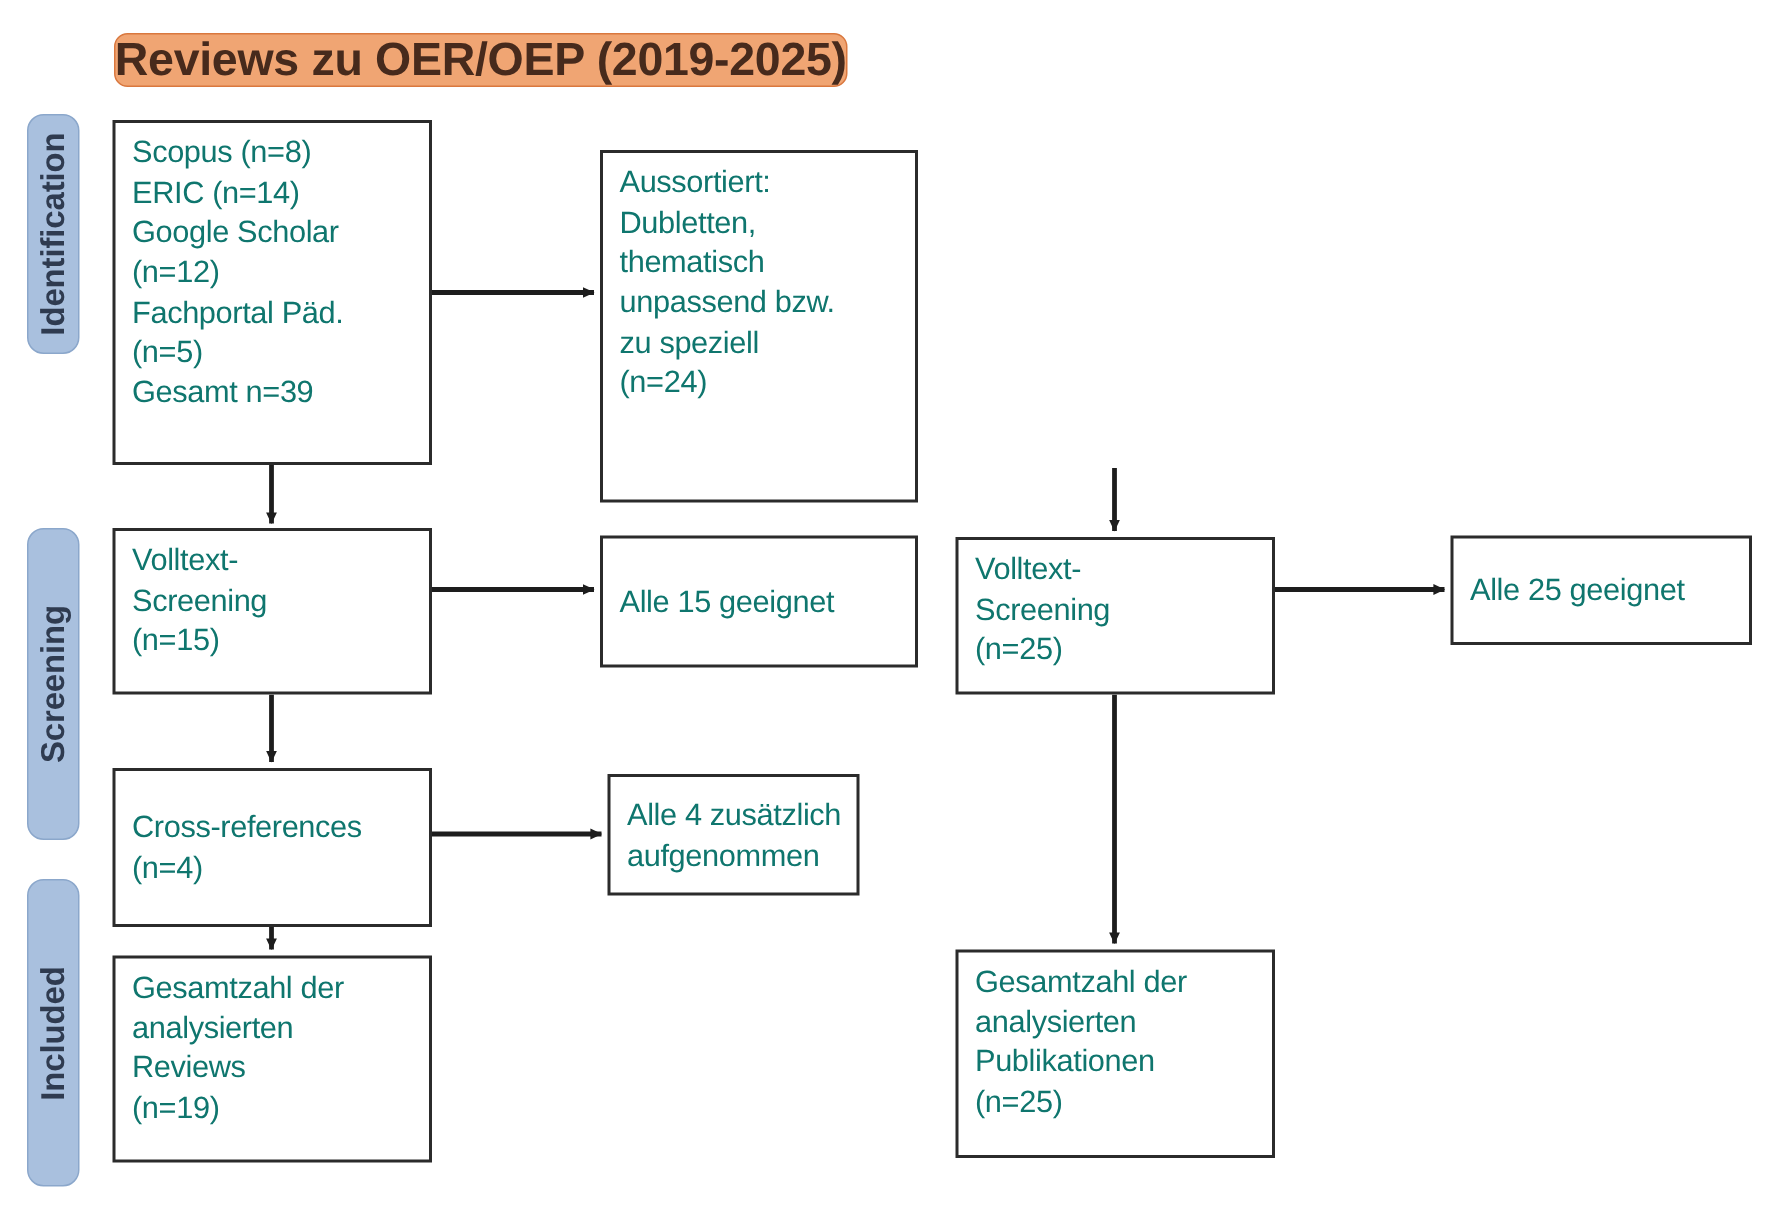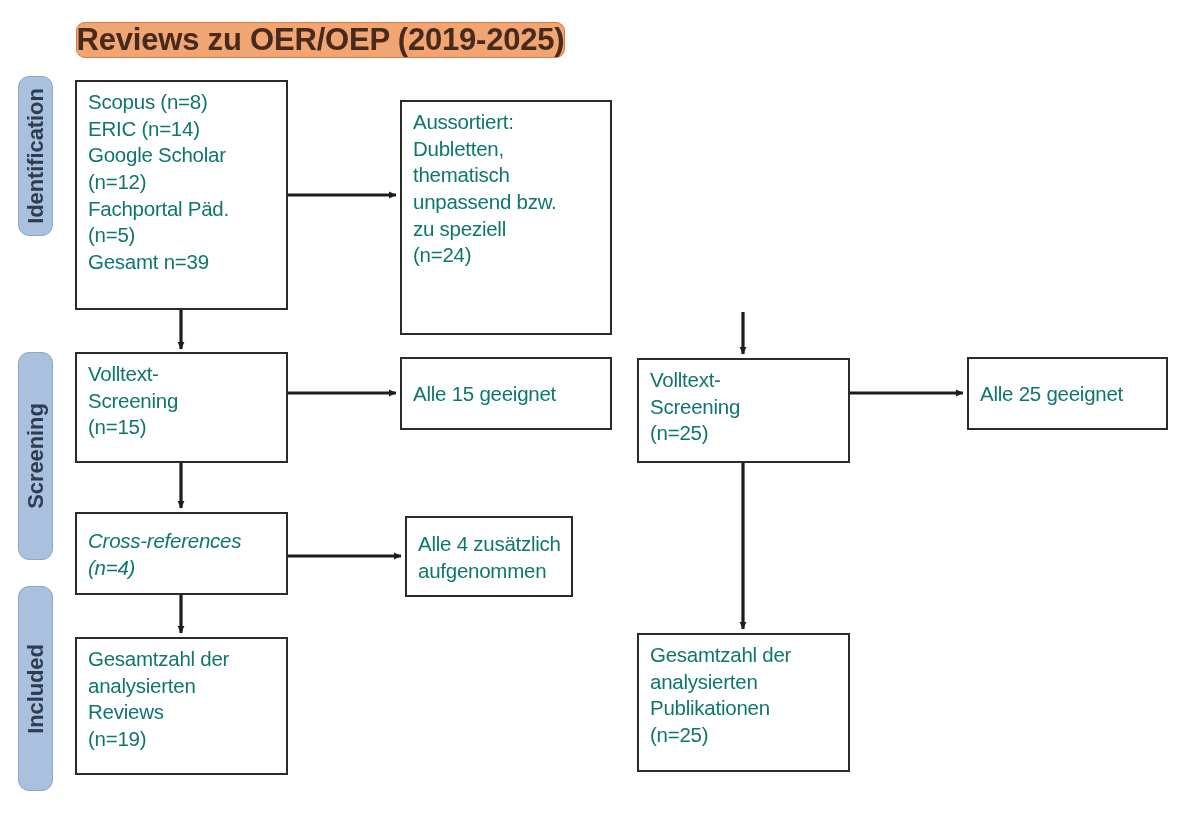--- a/index.html
+++ b/index.html
@@ -135,25 +135,25 @@
 Dubletten,
 thematisch
 unpassend bzw.
 zu speziell
 (n=24)</div>
 
   <div class="box" style="left:75px;top:352px;width:213px;height:111px;">Volltext-
 Screening
 (n=15)</div>
 
-  <div class="box mid" style="left:400px;top:357px;width:212px;height:73px;">
+  <div class="box mid" style="left:400px;top:357px;width:212px;height:88px;">
     <span>Alle 15 geeignet</span>
   </div>
 
-  <div class="box mid" style="left:75px;top:512px;width:213px;height:83px;font-style:italic;">
+  <div class="box mid" style="left:75px;top:512px;width:213px;height:106px;">
     <span>Cross-references
 (n=4)</span>
   </div>
 
   <div class="box mid" style="left:405px;top:516px;width:168px;height:81px;">
     <span>Alle 4 zusätzlich
 aufgenommen</span>
   </div>
 
   <div class="box" style="left:75px;top:637px;width:213px;height:138px;">Gesamtzahl der

